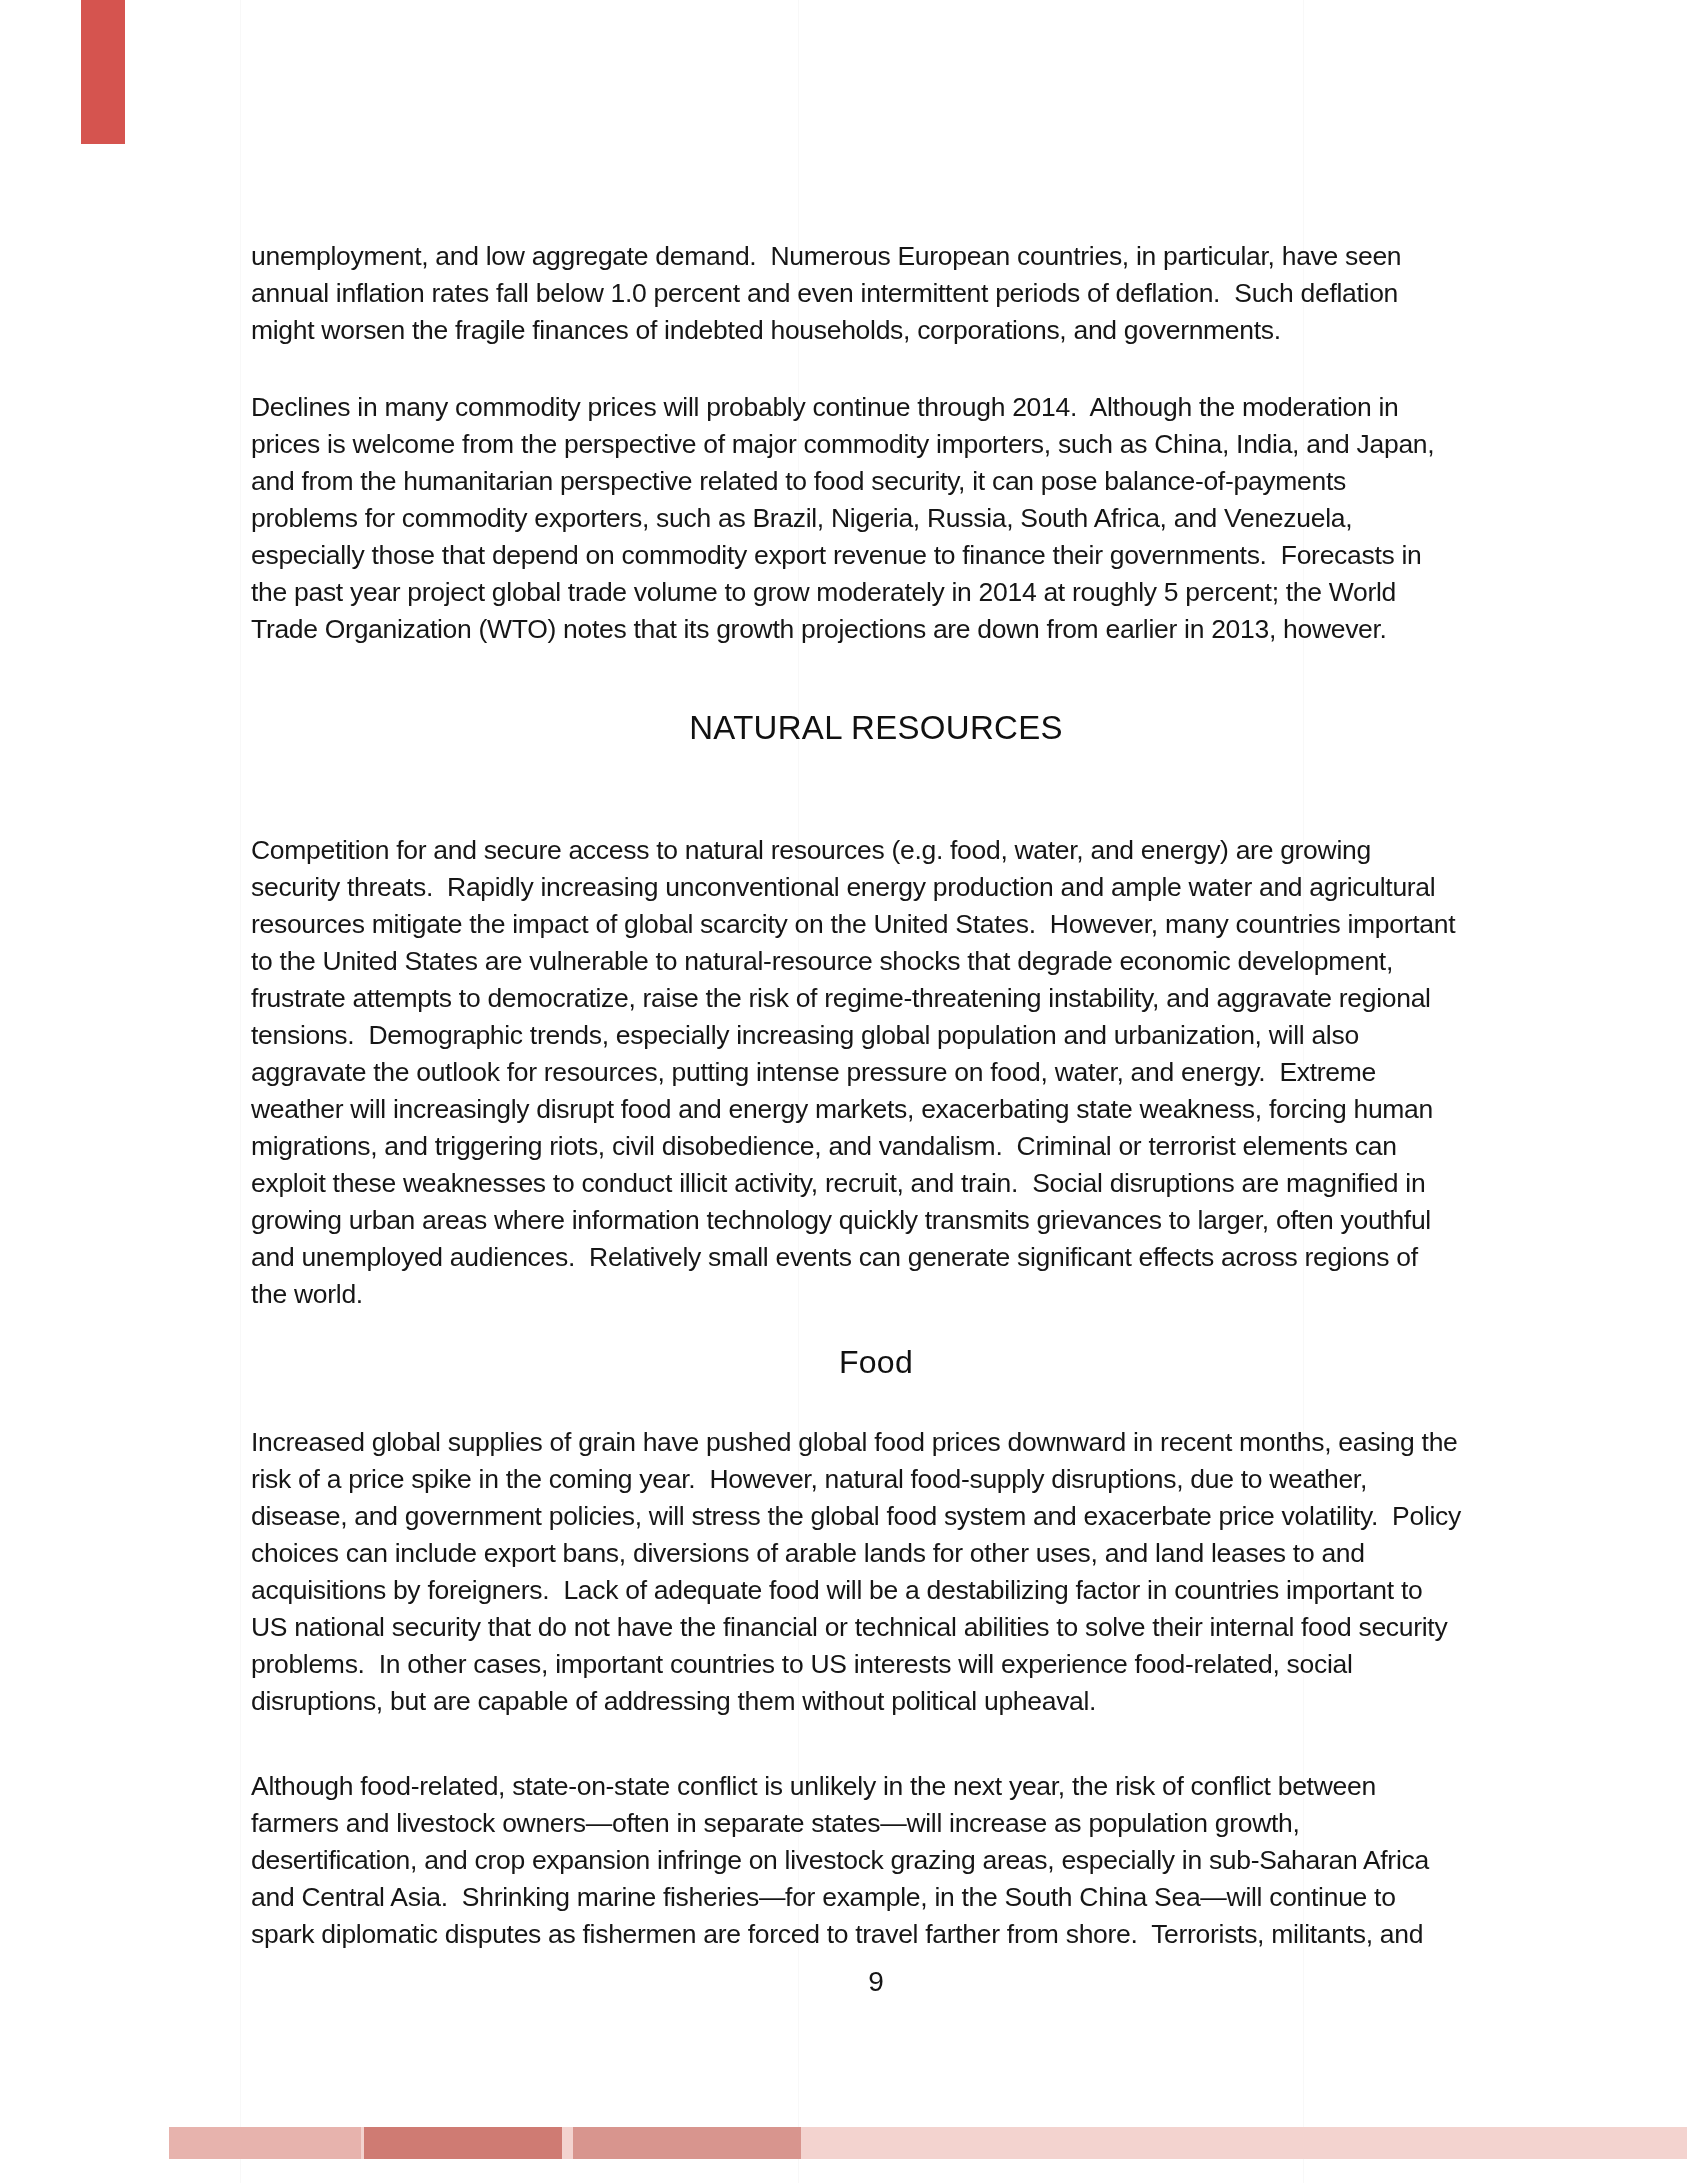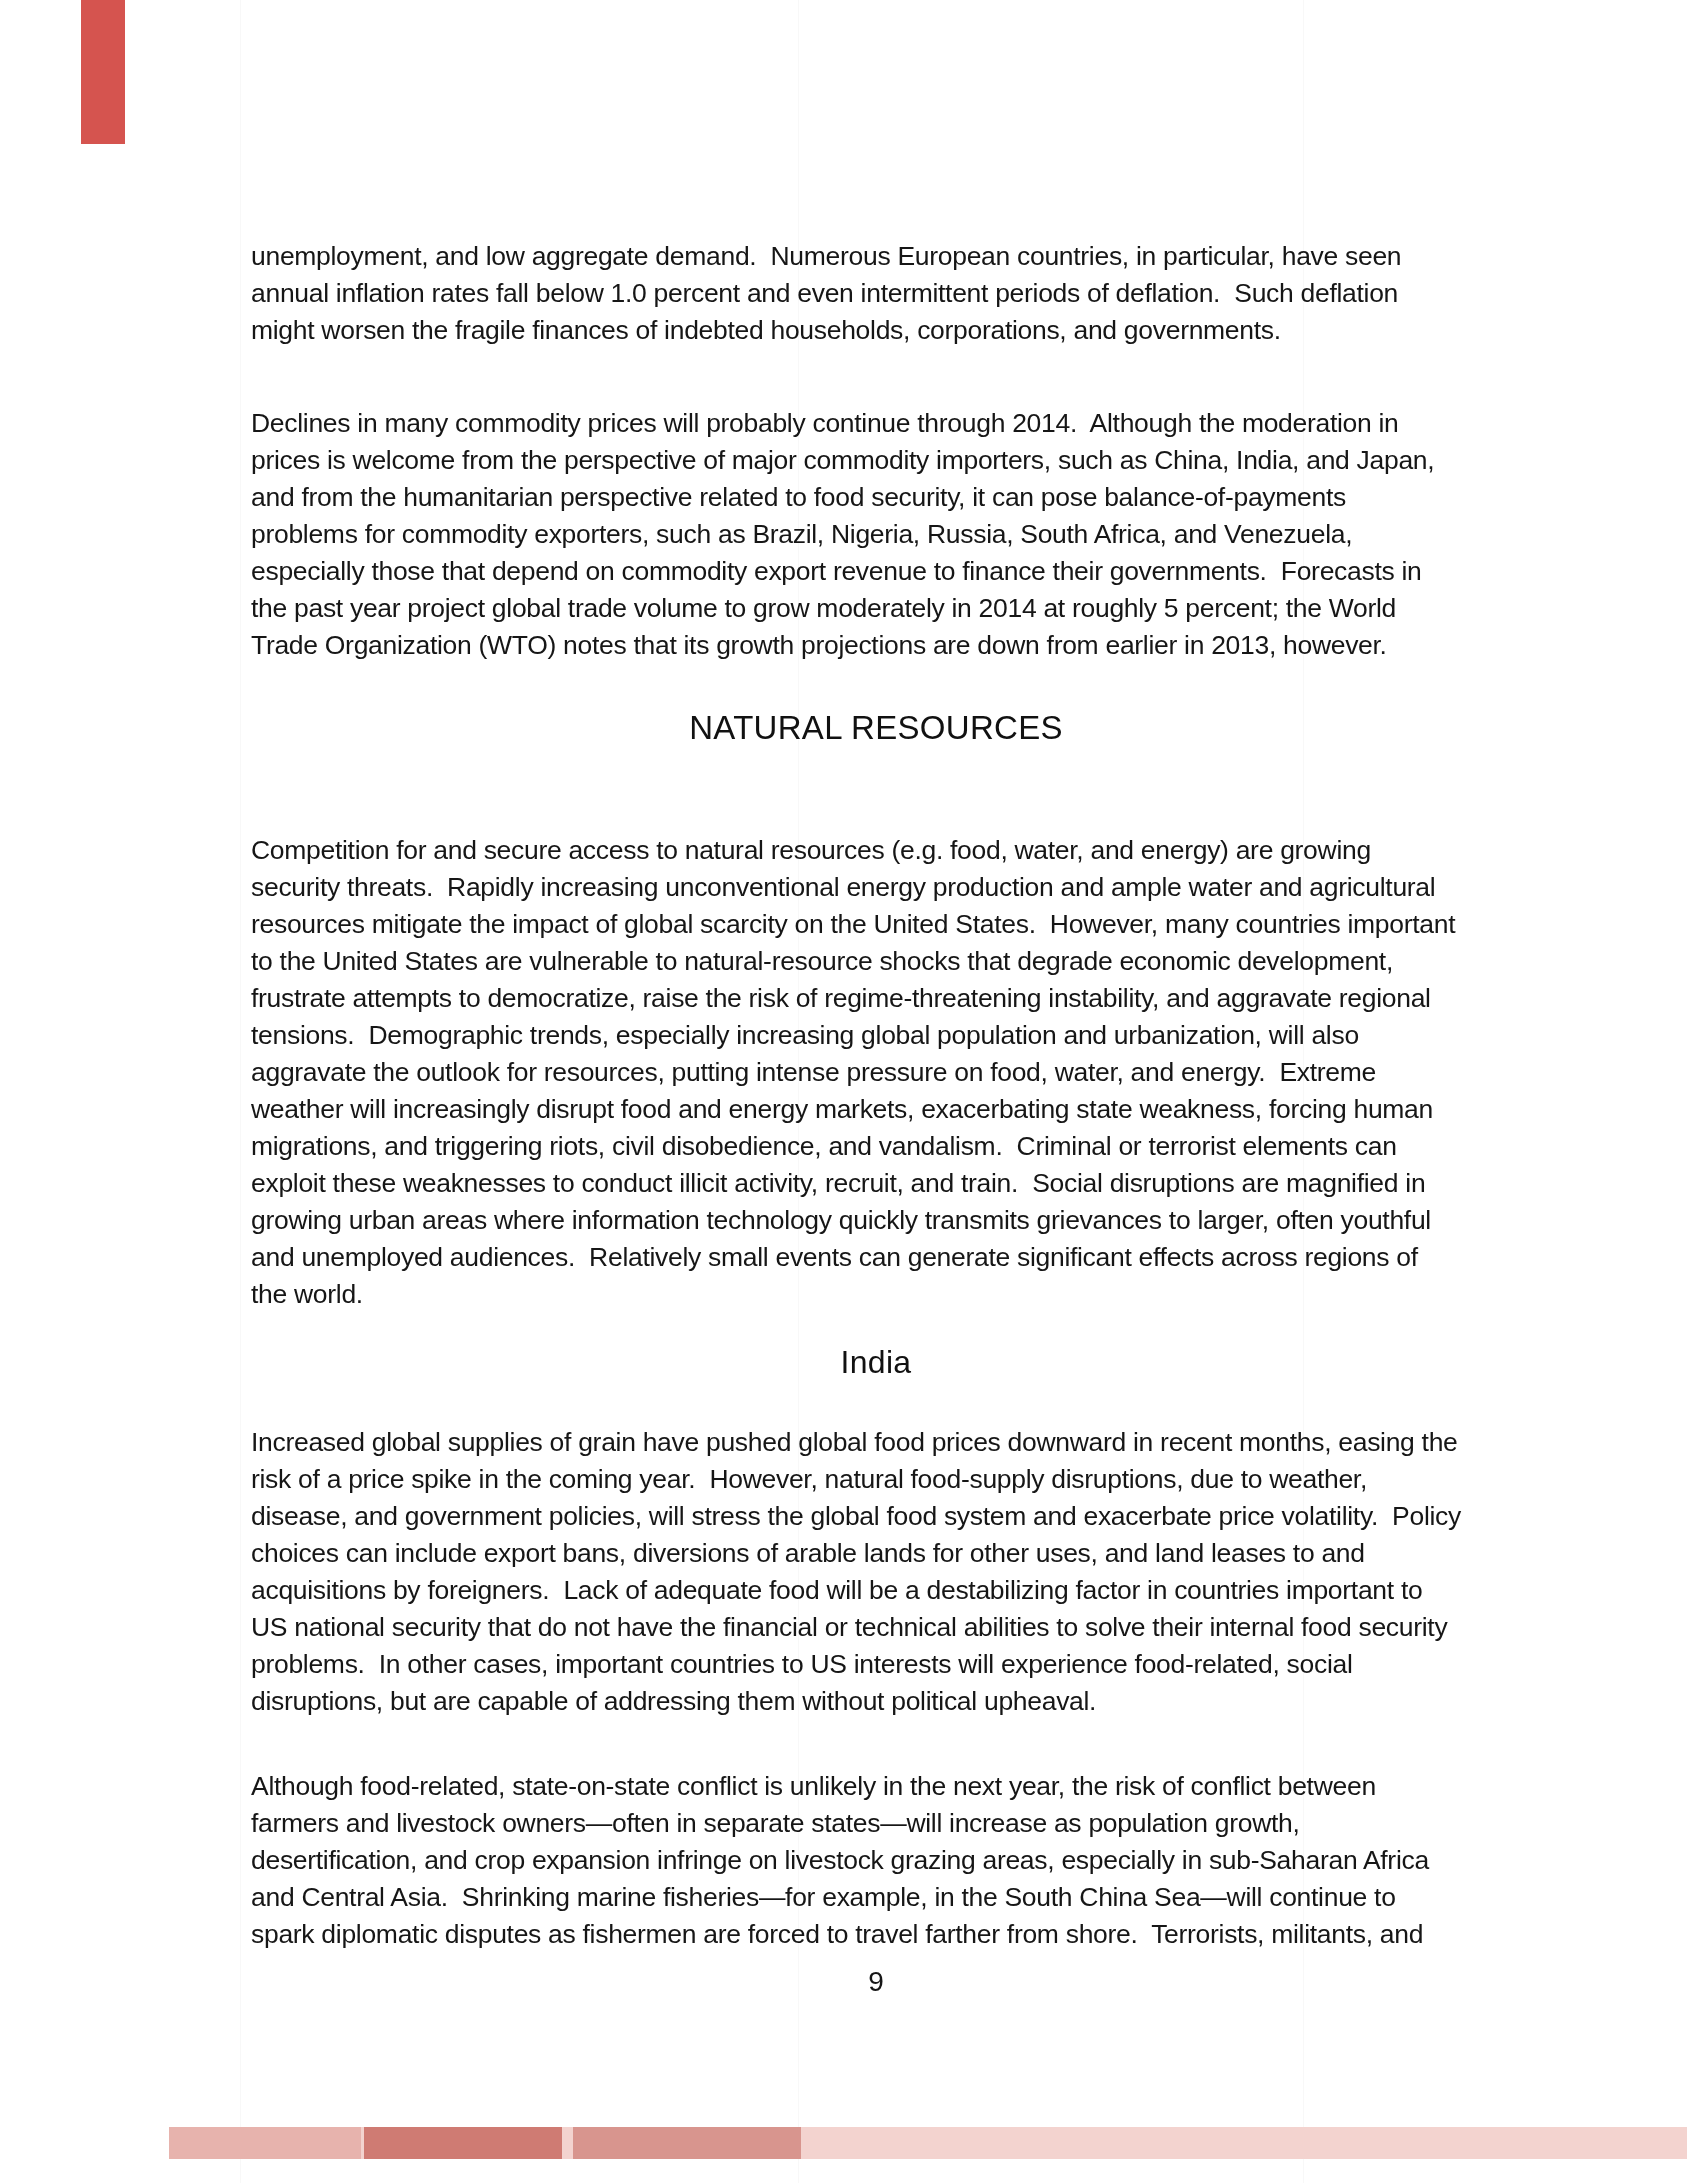--- a/index.html
+++ b/index.html
@@ -23,21 +23,21 @@
     left: 208px;
     margin: 0;
     font-size: 26.5px;
     line-height: 37px;
     letter-spacing: -0.3px;
     white-space: pre-wrap;
     color: #161616;
     -webkit-font-smoothing: antialiased;
   }
   .p1 { top: 238px; }
-  .p2 { top: 405px; }
+  .p2 { top: 389px; }
   .p3 { top: 832px; }
   .p4 { top: 1424px; }
   .p5 { top: 1768px; }
 
   .heading {
     position: absolute;
     left: 208px;
     width: 1250px;
     margin: 0;
     text-align: center;
@@ -132,21 +132,21 @@
 frustrate attempts to democratize, raise the risk of regime-threatening instability, and aggravate regional
 tensions.  Demographic trends, especially increasing global population and urbanization, will also
 aggravate the outlook for resources, putting intense pressure on food, water, and energy.  Extreme
 weather will increasingly disrupt food and energy markets, exacerbating state weakness, forcing human
 migrations, and triggering riots, civil disobedience, and vandalism.  Criminal or terrorist elements can
 exploit these weaknesses to conduct illicit activity, recruit, and train.  Social disruptions are magnified in
 growing urban areas where information technology quickly transmits grievances to larger, often youthful
 and unemployed audiences.  Relatively small events can generate significant effects across regions of
 the world.</p>
 
-  <h2 class="heading h-sub">India</h2>
+  <h2 class="heading h-sub">Food</h2>
 
   <p class="para p5">Although food-related, state-on-state conflict is unlikely in the next year, the risk of conflict between
 farmers and livestock owners—often in separate states—will increase as population growth,
 desertification, and crop expansion infringe on livestock grazing areas, especially in sub-Saharan Africa
 and Central Asia.  Shrinking marine fisheries—for example, in the South China Sea—will continue to
 spark diplomatic disputes as fishermen are forced to travel farther from shore.  Terrorists, militants, and</p>
 
   <p class="para p4">Increased global supplies of grain have pushed global food prices downward in recent months, easing the
 risk of a price spike in the coming year.  However, natural food-supply disruptions, due to weather,
 disease, and government policies, will stress the global food system and exacerbate price volatility.  Policy

